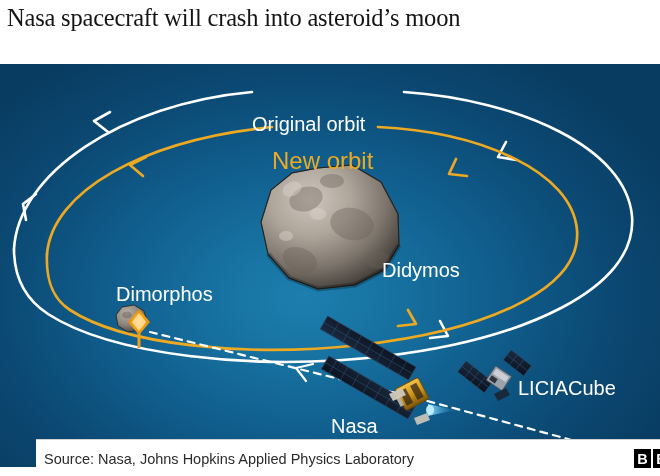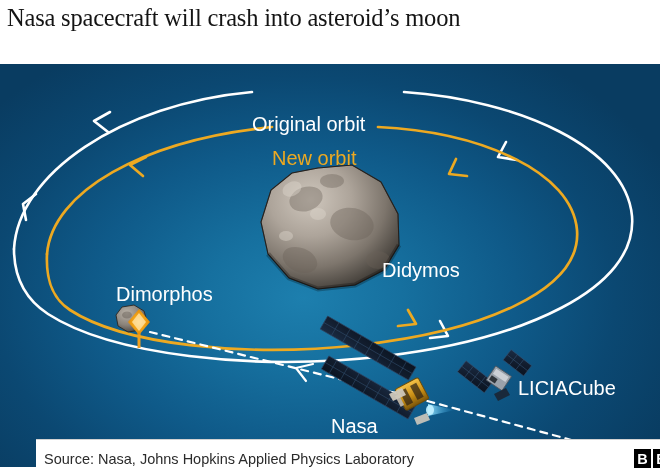--- a/index.html
+++ b/index.html
@@ -16,21 +16,21 @@
   .stage{position:absolute;left:0;top:36px;width:660px;height:403px;overflow:hidden;
     background:#0c4a76;margin-top:28px;}
   .stage-bg{position:absolute;inset:0;
     background:radial-gradient(ellipse 62% 72% at 46% 58%, #1d7fae 0%, #16709f 24%, #0f5a89 52%, #0b4872 76%, #093c61 100%);}
   .stage svg{position:absolute;left:0;top:0;width:660px;height:403px;overflow:visible;}
 
   
   .lbl{position:absolute;color:#ffffff;font-family:"Liberation Sans",sans-serif;
     white-space:nowrap;line-height:1.08;}
   .lbl-original{left:252px;top:50px;font-size:20px;}
-  .lbl-new{left:272px;top:84px;font-size:20px;color:#eda921;}
+  .lbl-new{left:272px;top:84px;font-size:24px;color:#eda921;}
   .lbl-didymos{left:382px;top:196px;font-size:20px;}
   .lbl-dimorphos{left:116px;top:220px;font-size:20px;}
   .lbl-impact{left:63px;top:285px;font-size:19.5px;}
   .lbl-dart{left:331px;top:352px;font-size:20px;}
   .lbl-licia{left:518px;top:314px;font-size:20px;}
 
   
   .footer{position:absolute;left:0;top:439px;width:660px;height:37px;background:#ffffff;
     border-top:1px solid #d2d2d2;display:flex;align-items:center;margin-left:36px;}
   .source{font-size:14.5px;color:#2b2b2b;padding-left:8px;white-space:nowrap;}

